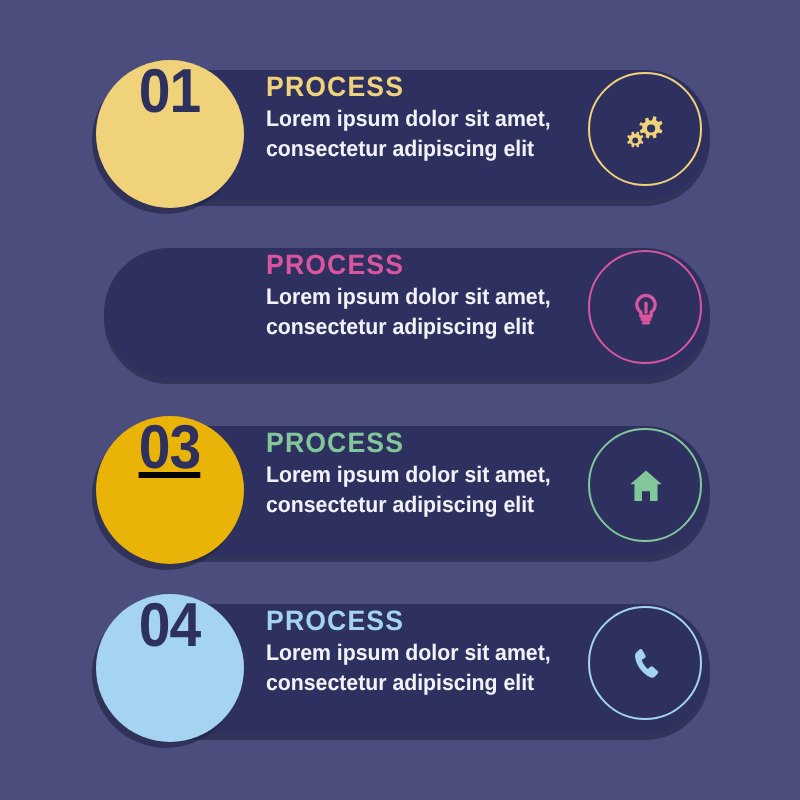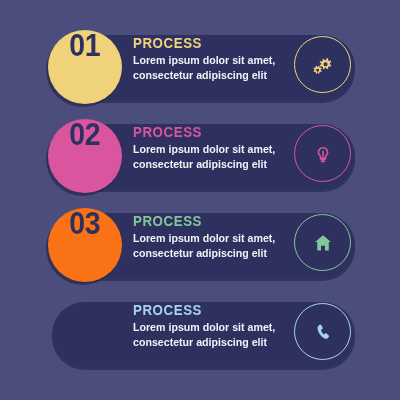--- a/index.html
+++ b/index.html
@@ -151,23 +151,20 @@
         </svg>
       </span>
     </div>
 
     <div class="arrow arrow-1" style="color: rgb(240, 210, 122);"></div>
   </div>
 
   <div class="row row-2">
     <div class="pill" style="background: rgb(46, 49, 96);"></div>
 
-    <div class="badge" style="background: rgb(217, 86, 159);">
-      <span class="badge-num" style="color: rgb(46, 49, 96);">02</span>
-    </div>
 
     <div class="text-block">
       <p class="heading" style="color: rgb(217, 86, 159);">PROCESS</p>
       <p class="body-text" style="color: rgb(242, 243, 248);">Lorem ipsum dolor sit amet,</p>
       <p class="body-text" style="color: rgb(242, 243, 248);">consectetur adipiscing elit</p>
     </div>
 
     <div class="icon-circle" style="color: rgb(217, 86, 159);">
       <span>
         <svg width="22" height="22" viewBox="0 0 24 24" fill="none" stroke="currentColor" stroke-width="1.8" stroke-linecap="round" stroke-linejoin="round">
@@ -178,21 +175,21 @@
         </svg>
       </span>
     </div>
 
     <div class="arrow arrow-2" style="color: rgb(217, 86, 159);"></div>
   </div>
 
   <div class="row row-3">
     <div class="pill" style="background: rgb(46, 49, 96);"></div>
 
-    <div class="badge" style="background: #f97316;">
+    <div class="badge" style="background: #eab308; text-decoration: underline;">
       <span class="badge-num" style="color: rgb(46, 49, 96);">03</span>
     </div>
 
     <div class="text-block">
       <p class="heading" style="color: rgb(130, 199, 154);">PROCESS</p>
       <p class="body-text" style="color: rgb(242, 243, 248);">Lorem ipsum dolor sit amet,</p>
       <p class="body-text" style="color: rgb(242, 243, 248);">consectetur adipiscing elit</p>
     </div>
 
     <div class="icon-circle" style="color: rgb(130, 199, 154);">
@@ -201,20 +198,23 @@
           <path d="M12 3.6 3.4 11h2.3v9.2h4.1v-5.3h4.4v5.3h4.1V11h2.3z"></path>
         </svg>
       </span>
     </div>
 
   </div>
 
   <div class="row row-4">
     <div class="pill" style="background: rgb(46, 49, 96);"></div>
 
+    <div class="badge" style="background: rgb(164, 212, 242);">
+      <span class="badge-num" style="color: rgb(46, 49, 96);">04</span>
+    </div>
 
     <div class="text-block">
       <p class="heading" style="color: rgb(164, 212, 242);">PROCESS</p>
       <p class="body-text" style="color: rgb(242, 243, 248);">Lorem ipsum dolor sit amet,</p>
       <p class="body-text" style="color: rgb(242, 243, 248);">consectetur adipiscing elit</p>
     </div>
 
     <div class="icon-circle" style="color: rgb(164, 212, 242);">
       <span>
         <svg width="22" height="22" viewBox="0 0 24 24" fill="currentColor">

